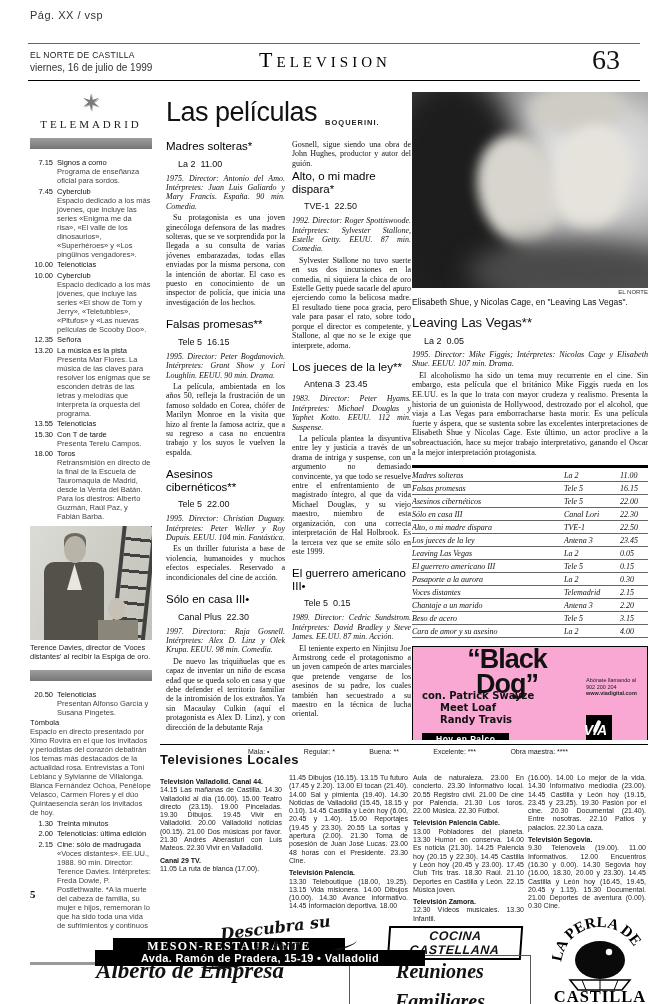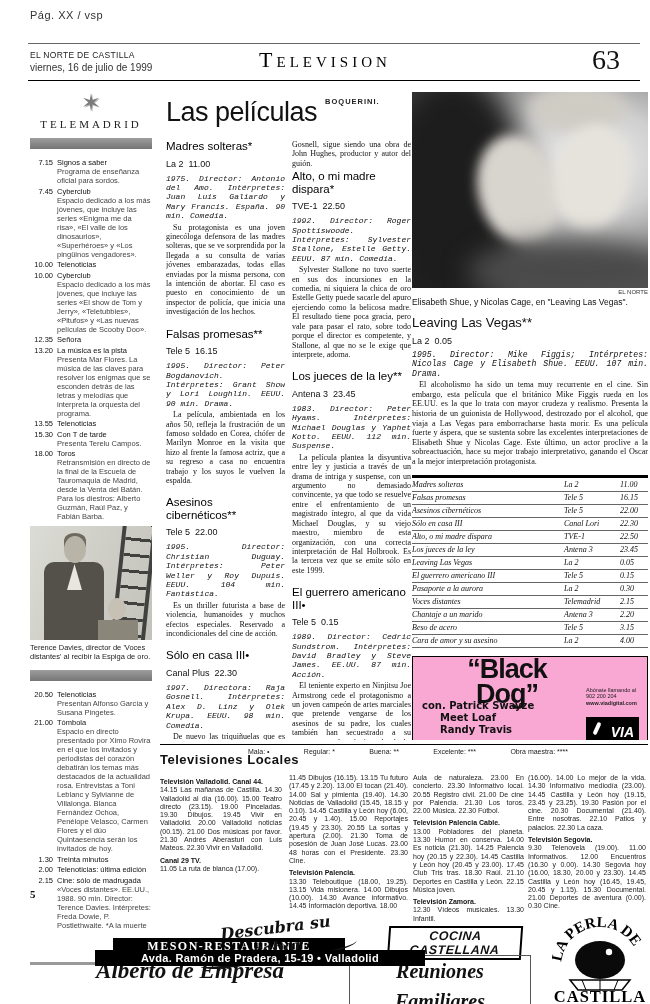--- a/index.html
+++ b/index.html
@@ -36,30 +36,30 @@
              border-left:4px solid #2a2a2a;border-right:4px solid #2a2a2a;transform:rotate(6deg);opacity:.85}
   .p1-hair{position:absolute;left:34px;top:7px;width:22px;height:14px;border-radius:50% 50% 0 0;background:#6f6a60}
   .p1-head{position:absolute;left:34px;top:10px;width:22px;height:27px;border-radius:50%;background:#b9b4a8}
   .p1-body{position:absolute;left:14px;top:36px;width:60px;height:80px;background:#54504a;border-radius:10px 10px 0 0}
   .p1-shirt{position:absolute;left:37px;top:38px;width:15px;height:26px;background:#e8e6df;clip-path:polygon(50% 0,0 100%,100% 100%)}
   .p1-head2{position:absolute;right:26px;bottom:20px;width:18px;height:22px;border-radius:50%;background:#c6c1b4}
   .p1-bust{position:absolute;right:14px;bottom:0;width:40px;height:20px;background:#8b867a}
   .cap1{font:7.5px/8.8px "Liberation Sans",sans-serif;color:#222;margin:4px 0 2px}
 
   
-  .pelis-head{position:absolute;left:166px;top:97px;width:260px;display:flex;align-items:flex-start}
+  .pelis-head{position:absolute;left:166px;top:97px;width:260px;display:flex;align-items:flex-end}
   .pelis-title{font:27px/30px "Liberation Sans",sans-serif;letter-spacing:-.5px}
   .pelis-by{font:700 7.5px "Liberation Sans",sans-serif;letter-spacing:1px;margin-left:8px;color:#222}
   .artcol{position:absolute;top:140px;width:119px;height:600px;overflow:hidden}
   .colA{left:166px}
   .colB{left:292px}
   .art h4{font:400 11.5px/12.5px "Liberation Sans",sans-serif;margin:11px 0 6px;color:#000}
   .art:first-of-type h4{margin-top:0}
-  .chan{font:9px/10px "Liberation Sans",sans-serif;margin:0 0 5px;white-space:pre}
-  .credits{font-style:italic;font-family:Liberation Mono, monospace;font-size:8px;line-height:9.4px;margin:0 0 2px;text-align:justify}
+  .chan{font:9px/10px "Liberation Sans",sans-serif;margin:0 12px 5px;white-space:pre}
+  .credits{font-style:italic;font-family:Liberation Serif, serif;font-size:8px;line-height:9.4px;margin:0 0 2px;text-align:justify}
   .fbody{font-family:"Liberation Serif",serif;font-size:8px;line-height:9.4px;text-align:justify;text-indent:7px;margin:0}
   .cont{text-indent:0;margin-bottom:2px}
 
   
   .rightcol{position:absolute;left:412px;top:92px;width:236px;height:648px;overflow:hidden}
   .photo2{position:relative;height:196px;overflow:hidden;
           background:radial-gradient(ellipse at 75% 35%,#efefef 0%,#cfcfcf 30%,#8f8f8f 55%,#444 82%,#222 100%)}
   .p2-dark{position:absolute;left:-34px;top:-20px;width:150px;height:240px;background:#1d1d1d;filter:blur(14px);border-radius:50%}
   .p2-hand{position:absolute;left:118px;top:-8px;width:95px;height:48px;background:#cfccc4;filter:blur(7px);border-radius:50%}
   .p2-face1{position:absolute;left:66px;top:42px;width:82px;height:112px;background:#d8d5cf;filter:blur(6px);border-radius:50%;transform:rotate(-15deg)}
@@ -79,21 +79,21 @@
   .blackdog{position:relative;margin-top:8px;border:1px solid #000;height:104px;background:#f9a8d4}
   .bd-title{position:absolute;left:18px;top:0;width:152px;text-align:center;white-space:pre-line;
             font:800 27px/25px "Liberation Sans",sans-serif;letter-spacing:-1px}
   .bd-cast{position:absolute;left:9px;bottom:25px;font:700 10px/12px "DejaVu Sans",sans-serif}
   .bd-cast > div{margin-left:18px}
   .bd-cast > div:first-of-type{margin-left:0}
   .bd-btn{position:absolute;left:9px;bottom:5px;background:#000;color:#fff;
           font:700 8.5px/13px "Liberation Sans",sans-serif;padding:0 14px;letter-spacing:.5px}
   .bd-right{position:absolute;right:5px;top:30px;width:56px;font:5.5px/6.5px "Liberation Sans",sans-serif;color:#222}
   .bd-web{font-weight:700}
-  .via{position:relative;width:53px;height:38px;background:#000;color:#fff;margin-top:11px}
+  .via{position:relative;width:26px;height:38px;background:#000;color:#fff;margin-top:18px}
   .via-mic{position:absolute;left:9px;top:5px;width:4px;height:13px;background:#fff;transform:rotate(25deg);border-radius:2px}
   .via-txt{position:absolute;right:5px;top:7px;font:italic 700 14px "Liberation Sans",sans-serif}
   .via-sub{position:absolute;bottom:2px;left:0;right:0;text-align:center;font:4.5px "Liberation Sans",sans-serif;letter-spacing:2.5px}
 
   
   .legend{position:absolute;left:248px;top:748px;width:320px;display:flex;justify-content:space-between;
           font:7px "Liberation Sans",sans-serif;color:#222}
   .loc-head{position:absolute;left:160px;top:752px;font-variant:small-caps;
             font:700 13px "Liberation Sans",sans-serif;letter-spacing:.5px}
   .loc{position:absolute;top:774px;height:154px;overflow:hidden}
@@ -140,21 +140,21 @@
   <div class="leftcol">
     <div class="tm-logo">
       <div class="tm-star">✶</div>
       <div class="tm-name">TELEMADRID</div>
     </div>
     <div class="graybar"></div>
     <div class="sched">
 
         <div class="sit">
           <span class="st">7.15</span>
-          <span class="sb"><span class="sti">Signos a saber</span><span class="sd">Programa de enseñanza oficial para sordos.</span></span>
+          <span class="sb"><span class="sti">Signos a como</span><span class="sd">Programa de enseñanza oficial para sordos.</span></span>
         </div>
 
         <div class="sit">
           <span class="st">7.45</span>
           <span class="sb"><span class="sti">Cyberclub</span><span class="sd">Espacio dedicado a los más jóvenes, que incluye las series «Enigma me da risa», «El valle de los dinosaurios», «Superhéroes» y «Los pingüinos vengadores».</span></span>
         </div>
 
         <div class="sit">
           <span class="st">10.00</span>
           <span class="sb"><span class="sti">Telenoticias</span></span>
@@ -202,21 +202,20 @@
     <div class="cap1">Terence Davies, director de 'Voces distantes' al recibir la Espiga de oro.</div>
     <div class="graybar"></div>
     <div class="sched">
 
         <div class="sit">
           <span class="st">20.50</span>
           <span class="sb"><span class="sti">Telenoticias</span><span class="sd">Presentan Alfonso García y Susana Pingetes.</span></span>
         </div>
 
         <div class="sit">
-          <span class="st">21.00</span>
           <span class="sb"><span class="sti">Tómbola</span><span class="sd">Espacio en directo presentado por Ximo Rovira en el que los invitados y periodistas del corazón debatirán los temas más destacados de la actualidad rosa. Entrevistas a Toni Leblanc y Sylvianne de Villalonga. Blanca Fernández Ochoa, Penélope Velasco, Carmen Flores y el dúo Quintaesencia serán los invitados de hoy.</span></span>
         </div>
 
         <div class="sit">
           <span class="st">1.30</span>
           <span class="sb"><span class="sti">Treinta minutos</span></span>
         </div>
 
         <div class="sit">
           <span class="st">2.00</span>

